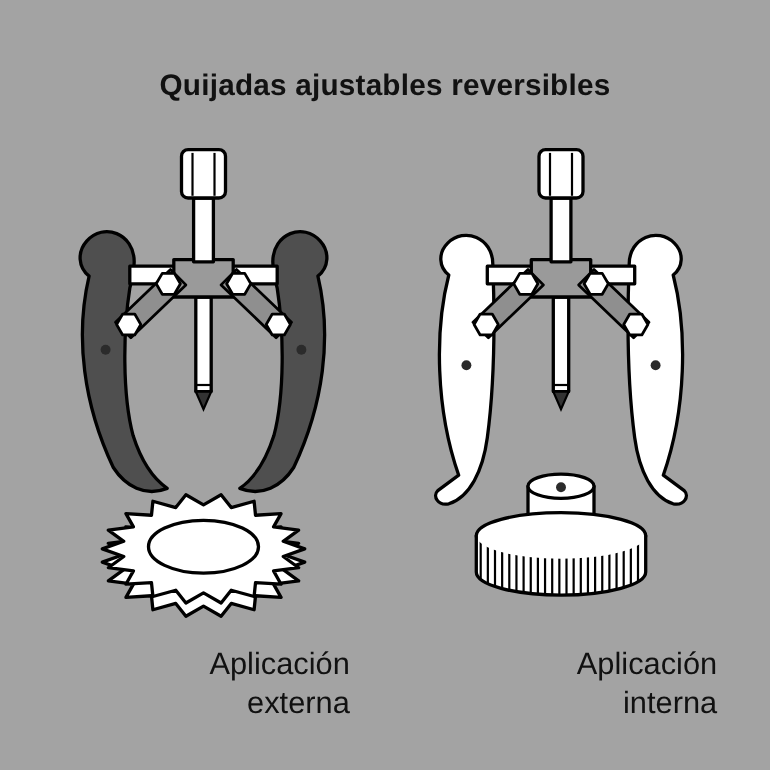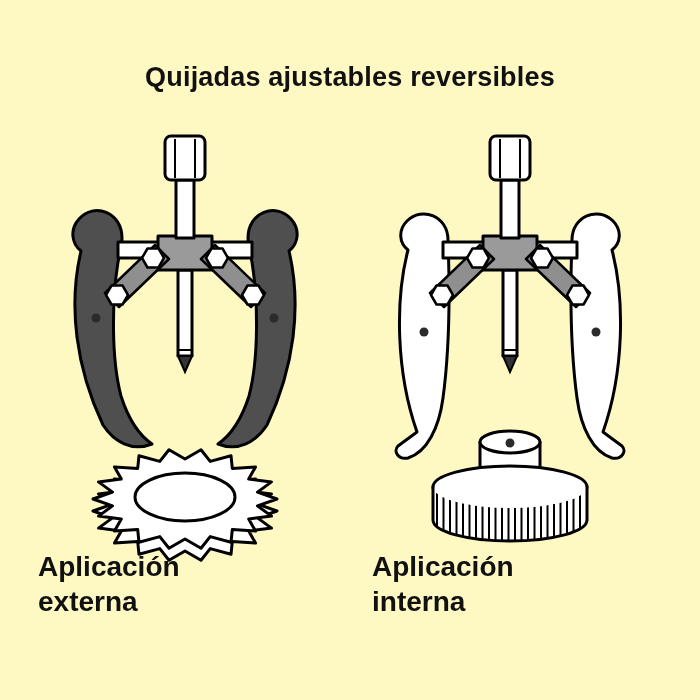--- a/index.html
+++ b/index.html
@@ -1,21 +1,21 @@
 <!DOCTYPE html>
 <html><head>
 <meta charset="utf-8">
 <style>
   html,body{margin:0;padding:0;background:#fff;}
-  #page{position:relative;width:700px;height:700px;background:#fef9c3;overflow:hidden;
+  #page{position:relative;width:700px;height:700px;background:#a3a3a3;overflow:hidden;
         font-family:"Liberation Sans", sans-serif;color:#111;}
   #art{position:absolute;left:0;top:0;}
   .title{position:absolute;top:62px;left:0;width:100%;text-align:center;
          font-size:27px;font-weight:bold;letter-spacing:0.2px;}
-  .caption{position:absolute;top:549px;text-align:left;font-size:28px;font-weight:bold;
+  .caption{position:absolute;top:586px;text-align:right;font-size:28px;font-weight:normal;
            line-height:1.25;white-space:pre-line;}
   .caption.ext{left:38px;width:280px;}
   .caption.int{left:372px;width:280px;}
   .ln{stroke:#000;stroke-width:3;stroke-linejoin:round;stroke-linecap:round;}
   .thin{stroke:#000;stroke-width:2;}
   .wf{fill:#fff;}
   .gf{fill:#9a9a9a;}
   .df{fill:#4f4f4f;}
   .arm{fill:#8f8f8f;stroke:#000;stroke-width:2.5;stroke-linejoin:round;}
   .nut{fill:#fff;stroke:#000;stroke-width:2.5;stroke-linejoin:round;}

